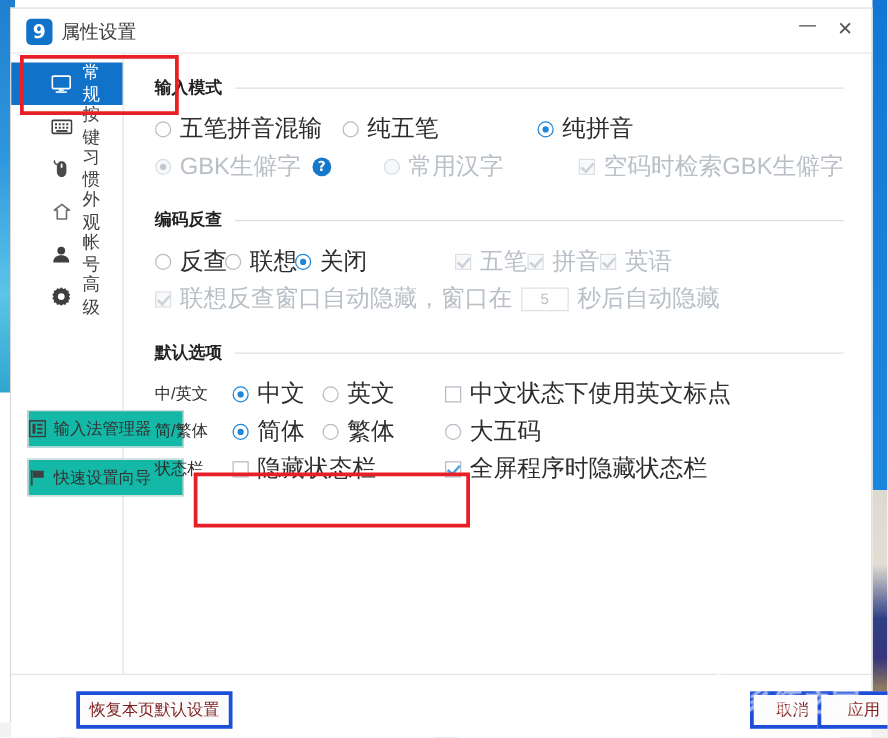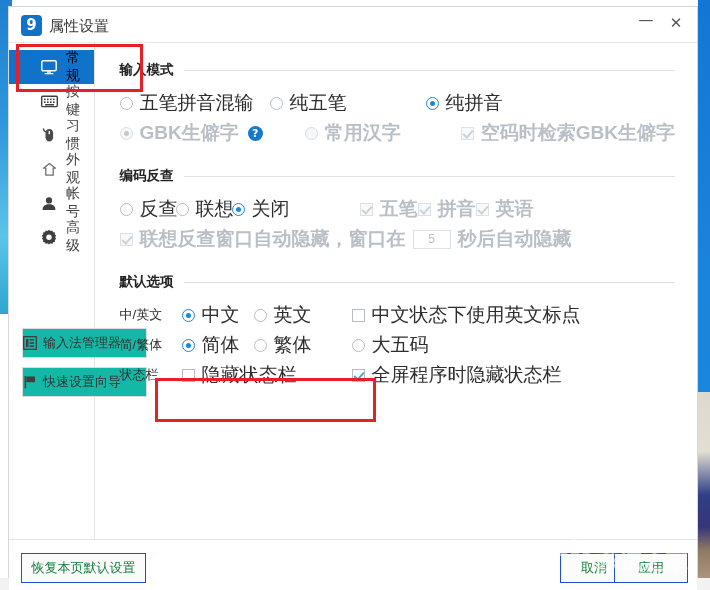--- a/index.html
+++ b/index.html
@@ -82,21 +82,21 @@
     border-right: 1px solid #e4e4e4;
     background: #ffffff;
   }
   .nav { padding-top: 7px; }
   .nav-item {
     display: flex; align-items: center;
     height: 34px; padding-left: 30px;
     font-size: 14px; color: #404040; cursor: pointer;
     letter-spacing: 2px;
   }
-  .nav-item.active { background: #1072c9; color: #000000; }
+  .nav-item.active { background: #1072c9; color: #ffffff; }
   .nav-ico {
     width: 20px; height: 18px; margin-right: 7px;
     display: inline-flex; align-items: center; justify-content: center;
     flex: 0 0 auto;
   }
   .nav-ico svg { display: block; }
 
   .side-btns { position: absolute; left: 13px; top: 285px; width: 125px; }
   .side-btn {
     display: flex; align-items: center; justify-content: flex-start;
@@ -118,21 +118,21 @@
   }
   .group-head .rule {
     flex: 1; height: 1px; background: #e0e0e0; margin-left: 10px;
   }
 
   .row { display: flex; align-items: center; height: 26px; }
   .row + .row { margin-top: 4px; }
 
   .opt { display: flex; align-items: center; font-size: 19px; color: #2d2d2d;
          cursor: pointer; white-space: nowrap; }
-  .opt.dim { color: #b9bfc6; cursor: default; font-weight: bold; }
+  .opt.dim { color: #b9bfc6; cursor: default; }
 
   .radio {
     width: 13px; height: 13px; border-radius: 50%;
     border: 1px solid #b6bcc3; background: #fff;
     margin-right: 7px; flex: 0 0 auto; position: relative;
   }
   .radio.on { border-color: #1f86d8; }
   .radio.on::after {
     content: ""; position: absolute; left: 3px; top: 3px;
     width: 5px; height: 5px; border-radius: 50%; background: #1f86d8;
@@ -170,23 +170,23 @@
     font-family: "DejaVu Sans", sans-serif;
   }
 
   
   .footer {
     position: relative; height: 56px;
     border-top: 1px solid #e4e4e4; background: #ffffff;
   }
   .btn {
     position: absolute; top: 13px; height: 30px;
-    border: 1px solid #1d4ed8; background: #fbfbfb;
-    font-size: 13px; color: #15803d; cursor: pointer;
-    display: flex; align-items: center; justify-content: center;
+    border: 3px solid #1d4ed8; background: #fbfbfb;
+    font-size: 13px; color: #7f1d1d; cursor: pointer;
+    display: flex; align-items: center; justify-content: center; margin-left: 40px;
   }
   .btn-restore { left: 12px; width: 125px; }
   .btn-ok { left: 437px; width: 74px; border-color: #a8cfee; background: #f4fafe; }
   .btn-cancel { left: 551px; width: 68px; }
   .btn-apply { left: 605px; width: 74px; }
 
   
   .redbox {
     position: absolute; border: 3px solid #e81f26; pointer-events: none;
   }

